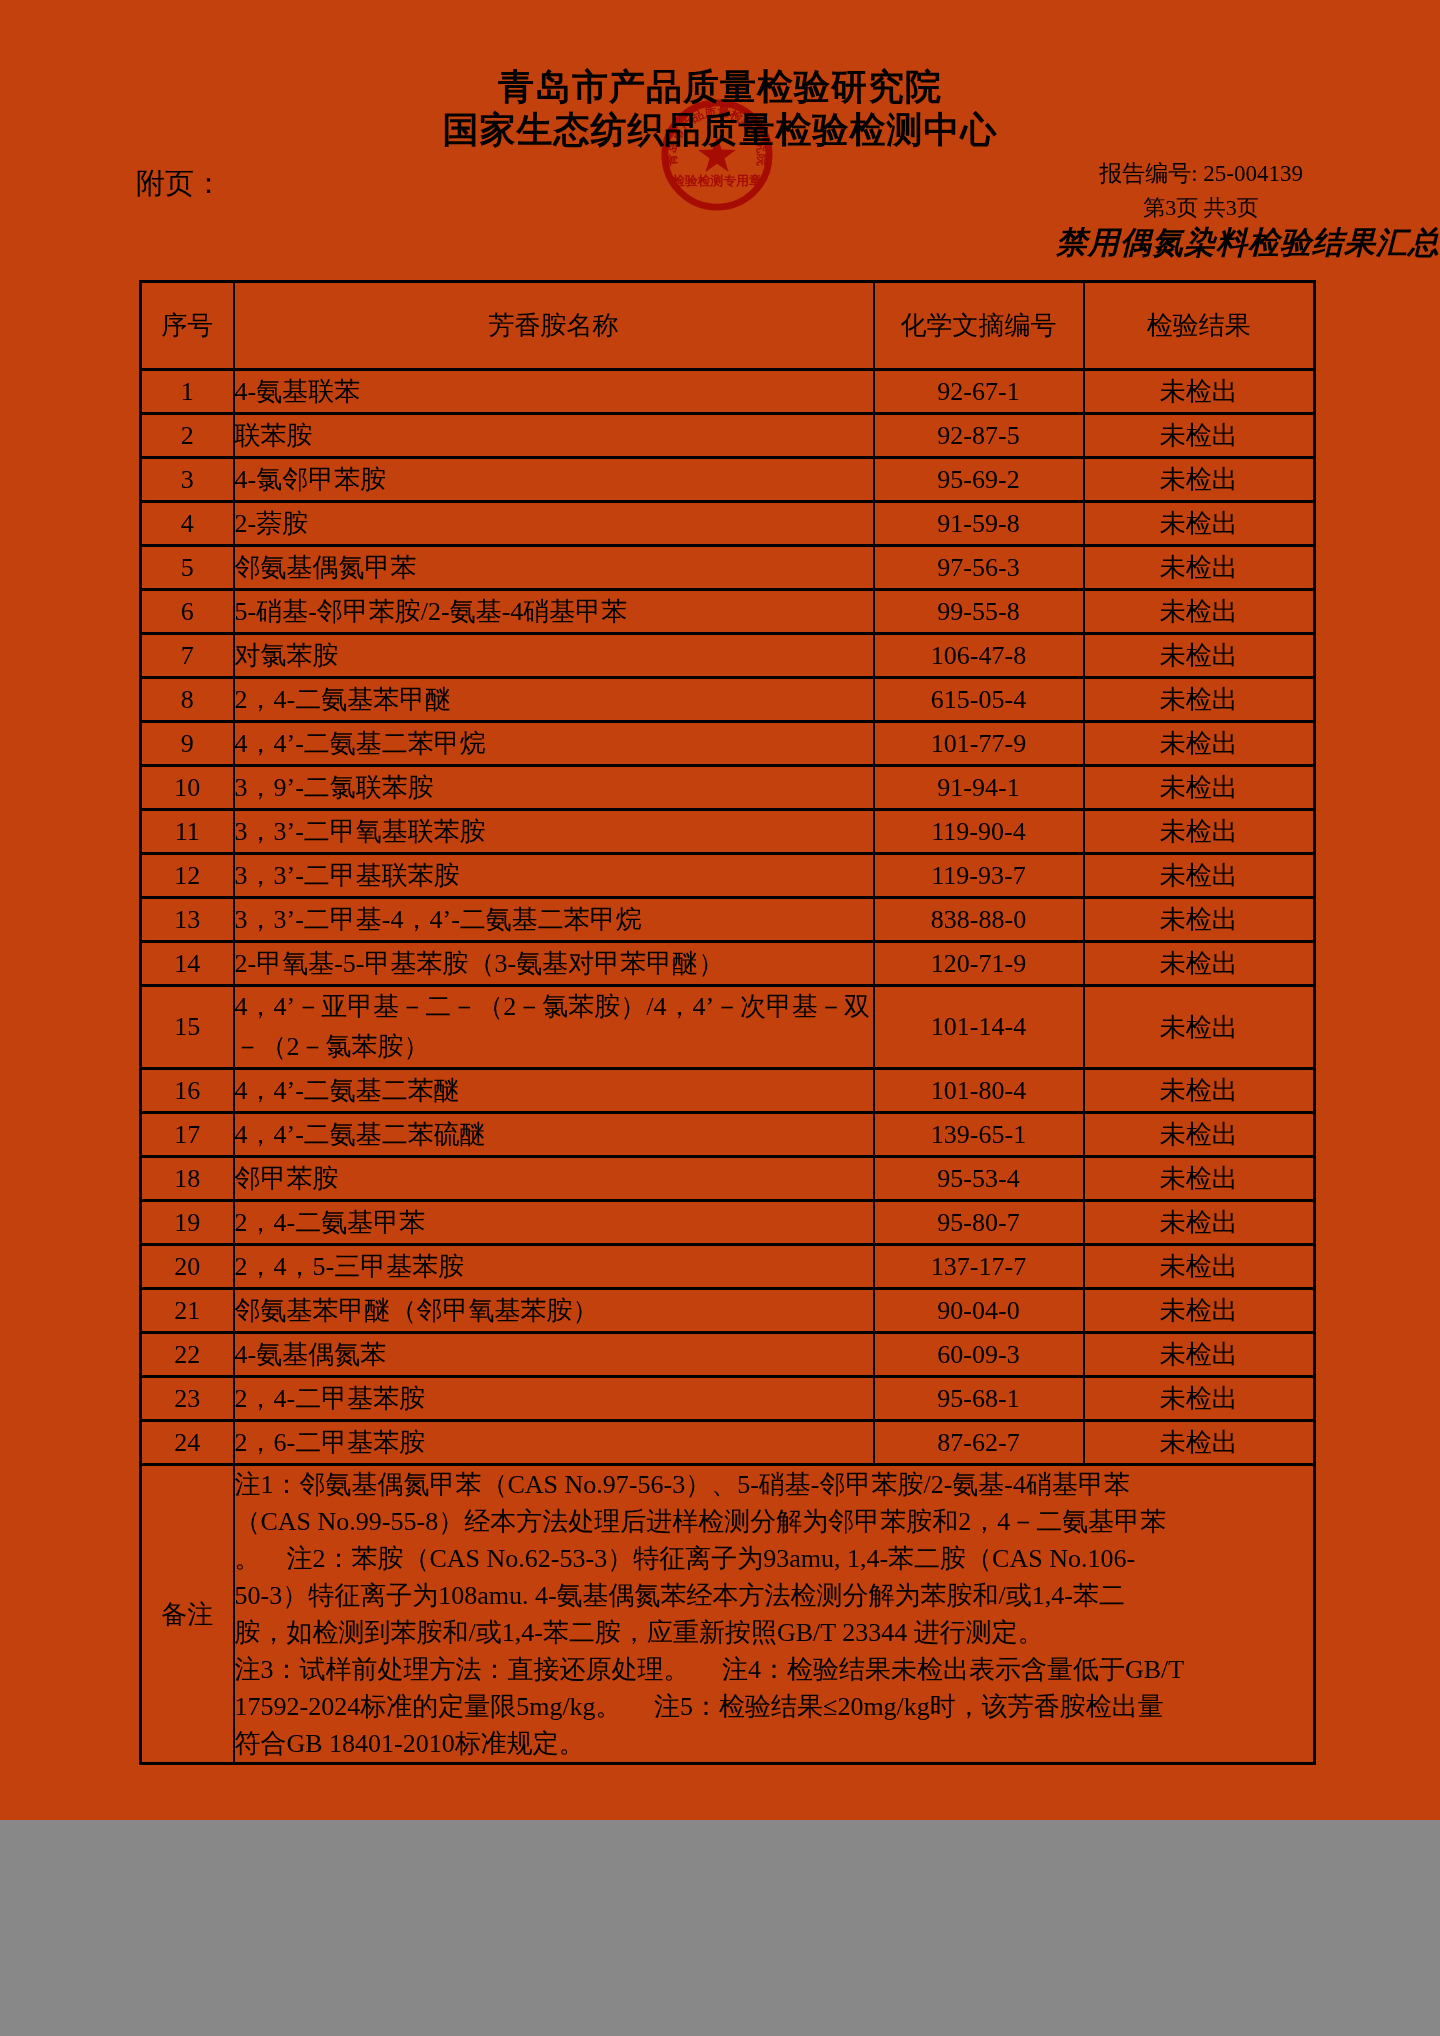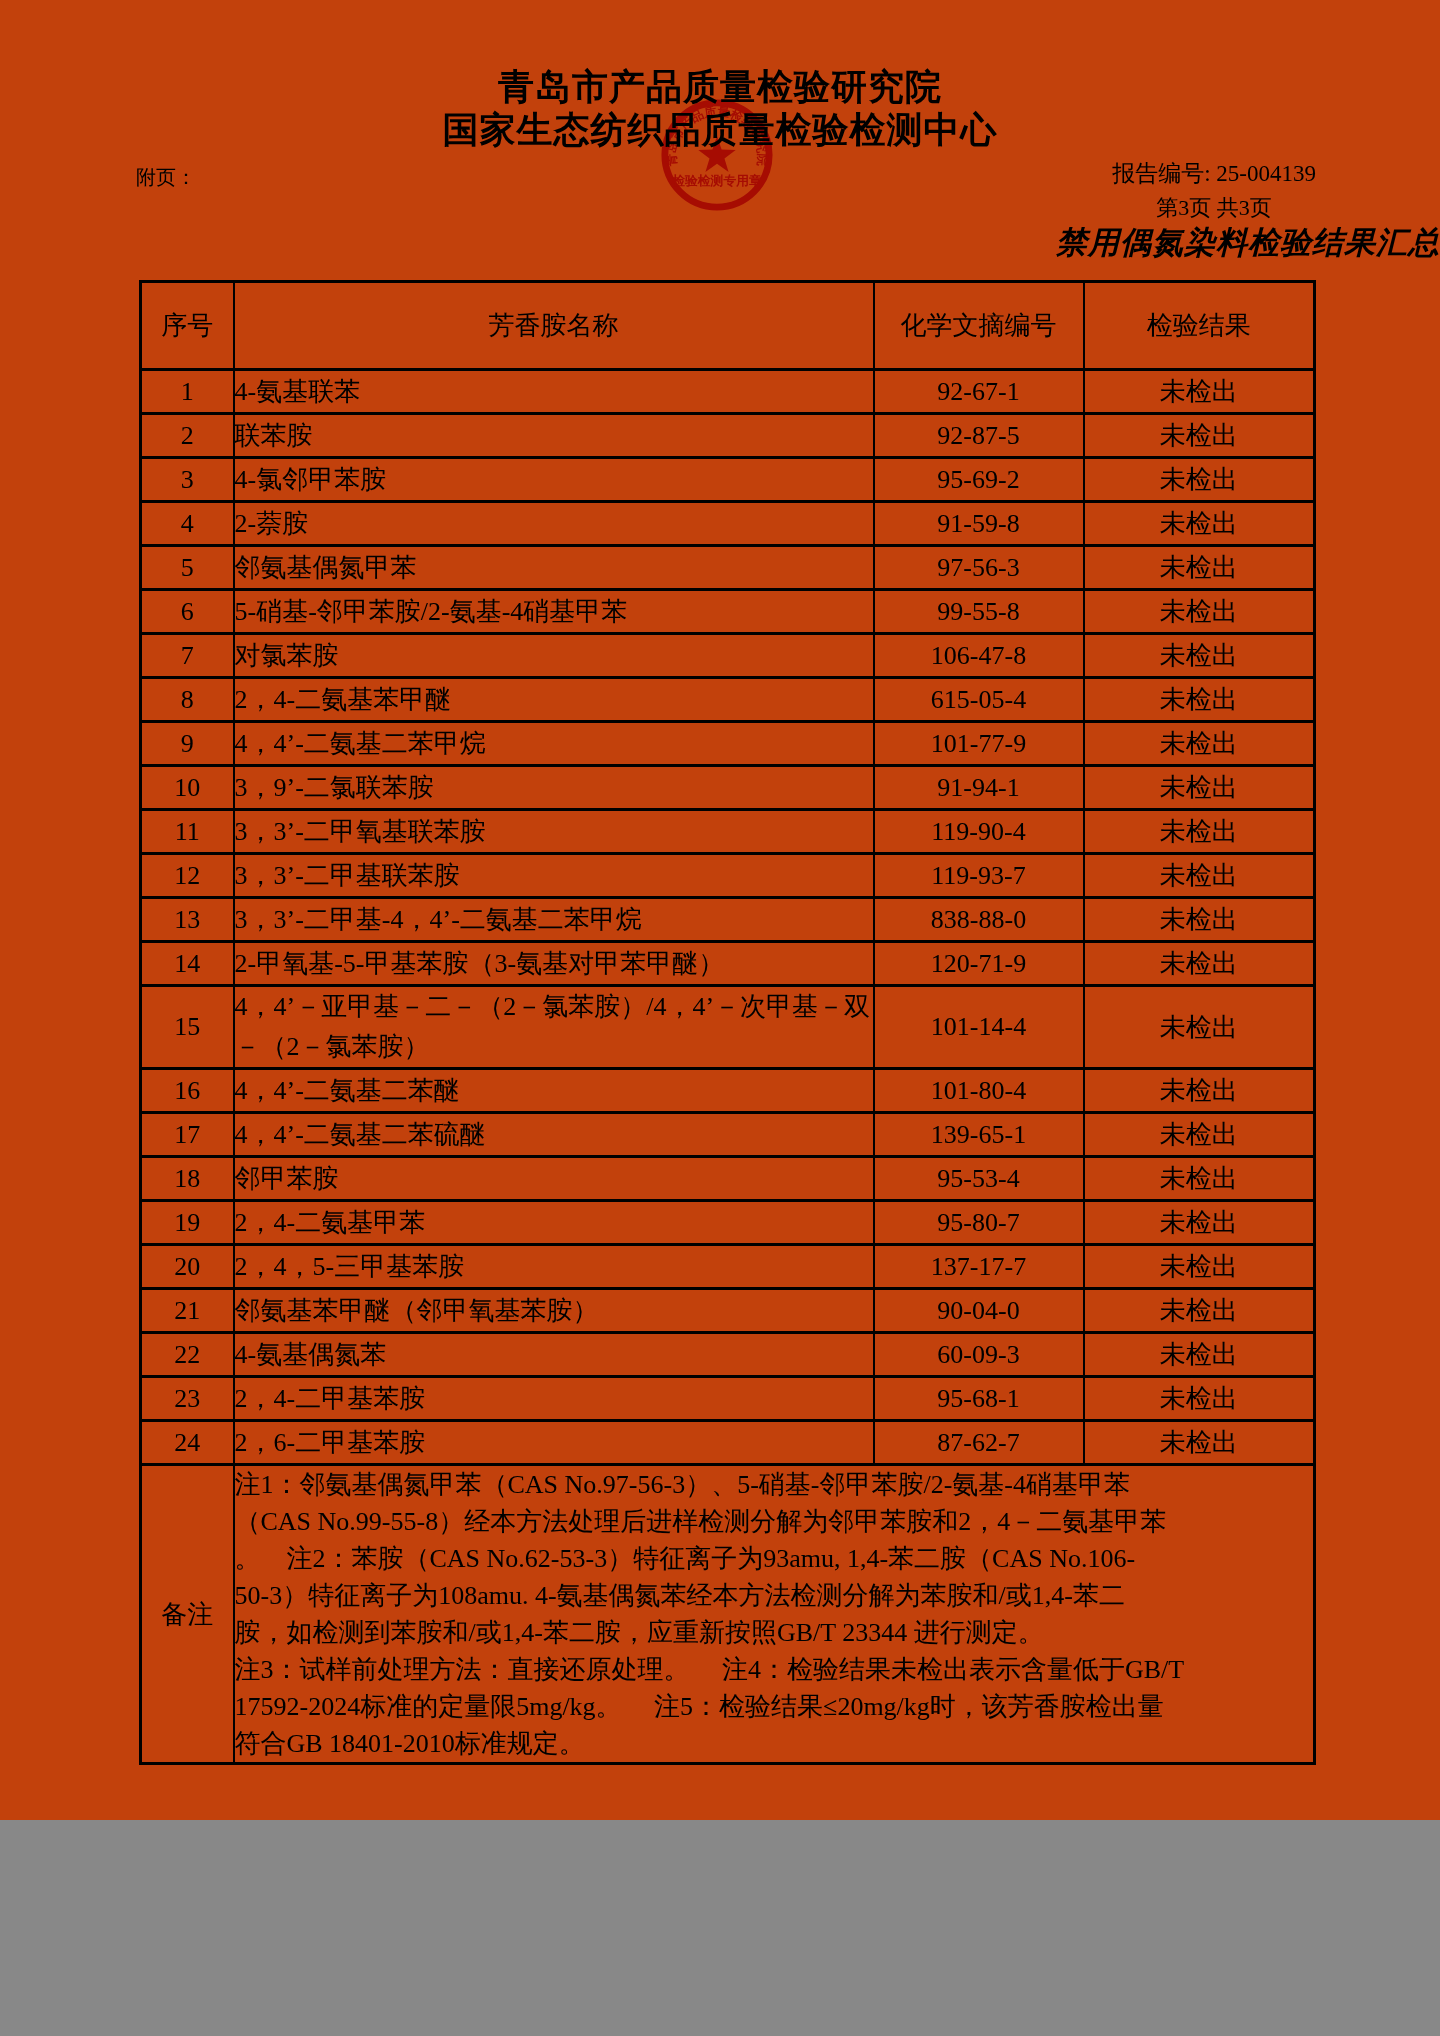--- a/index.html
+++ b/index.html
@@ -11,24 +11,24 @@
     font-family:"Liberation Serif","DejaVu Serif",serif;
     color:#000;
     overflow:hidden;
   }
   .org-header{
     position:absolute;top:66px;left:0;width:100%;
     text-align:center;font-size:36px;font-weight:bold;line-height:43px;
     letter-spacing:1px;
   }
   .attachment-label{
-    position:absolute;left:136px;top:164px;font-size:20px;
+    position:absolute;left:136px;top:164px;font-size:29px;
   }
   .report-meta{
-    position:absolute;right:124px;top:160px;
+    position:absolute;right:137px;top:160px;
     text-align:center;font-size:23px;line-height:28px;
   }
   .report-meta .page-indicator{font-size:22px;margin-top:6px;}
   .doc-title{
     position:absolute;top:222px;left:0;width:100%;
     text-align:right;font-size:31px;font-weight:bold;letter-spacing:1px;font-style:italic;
   }
   .seal{
     position:absolute;left:658px;top:96px;
     opacity:.95;mix-blend-mode:multiply;

